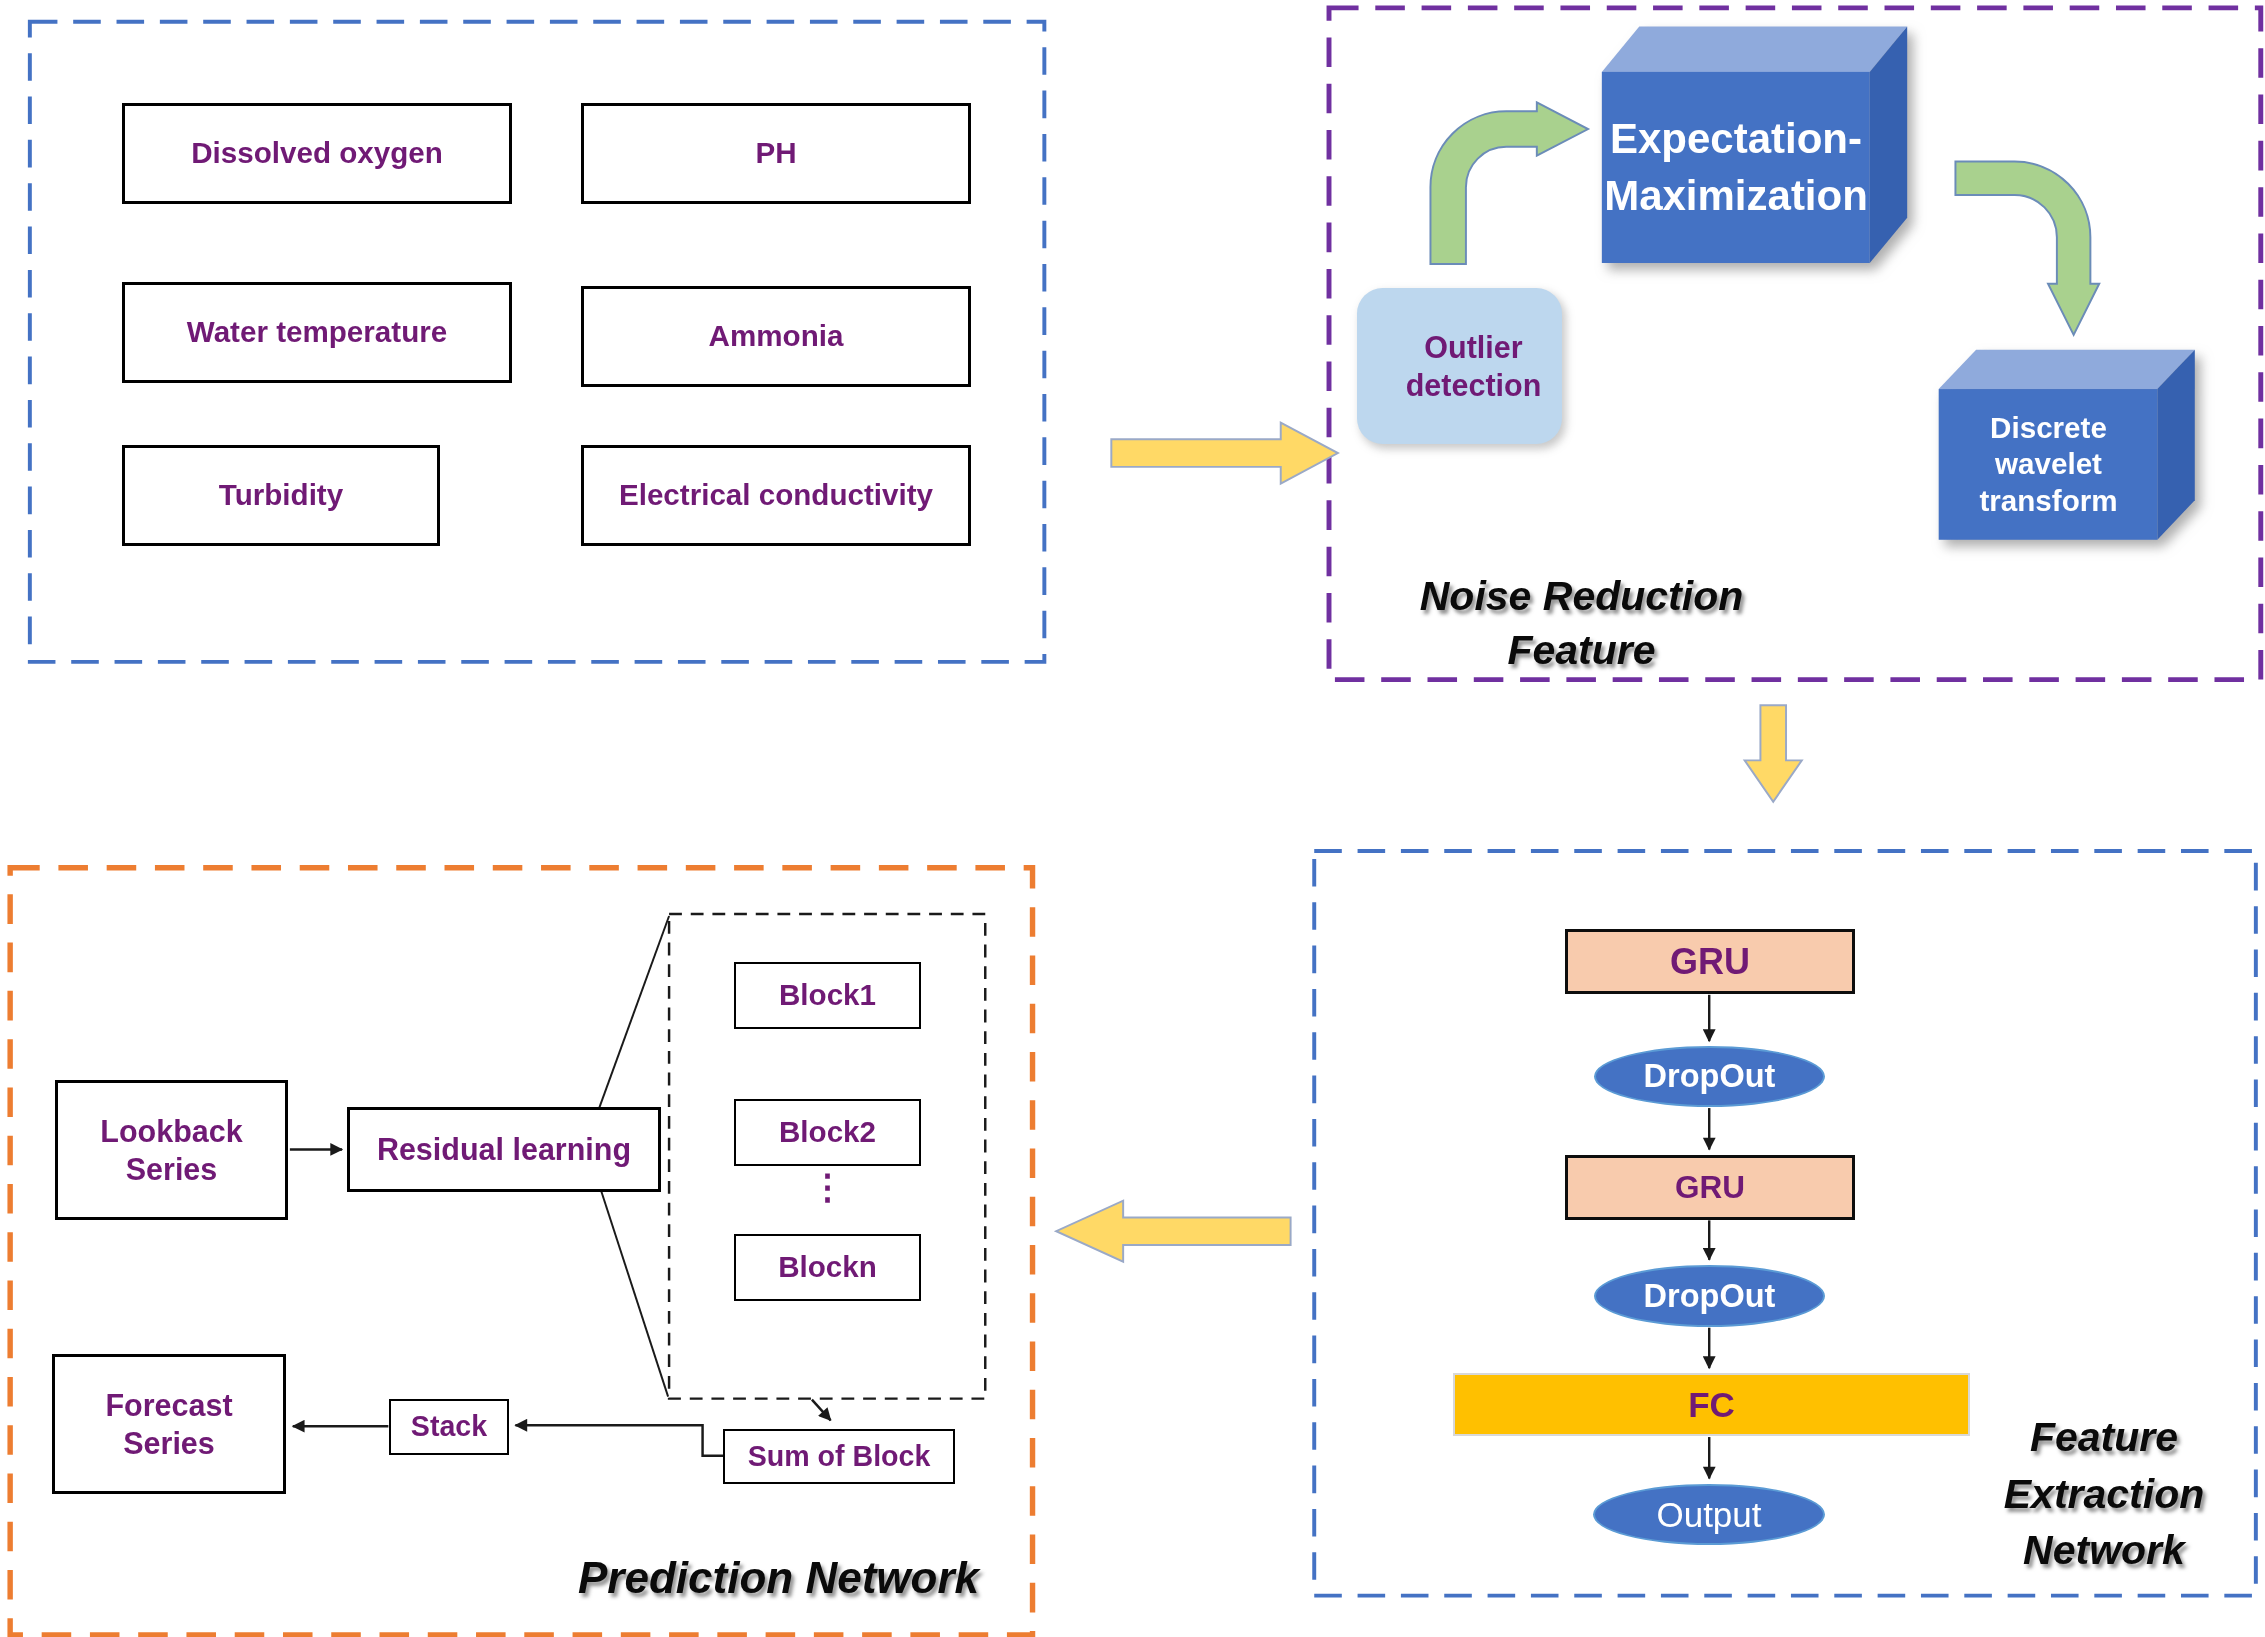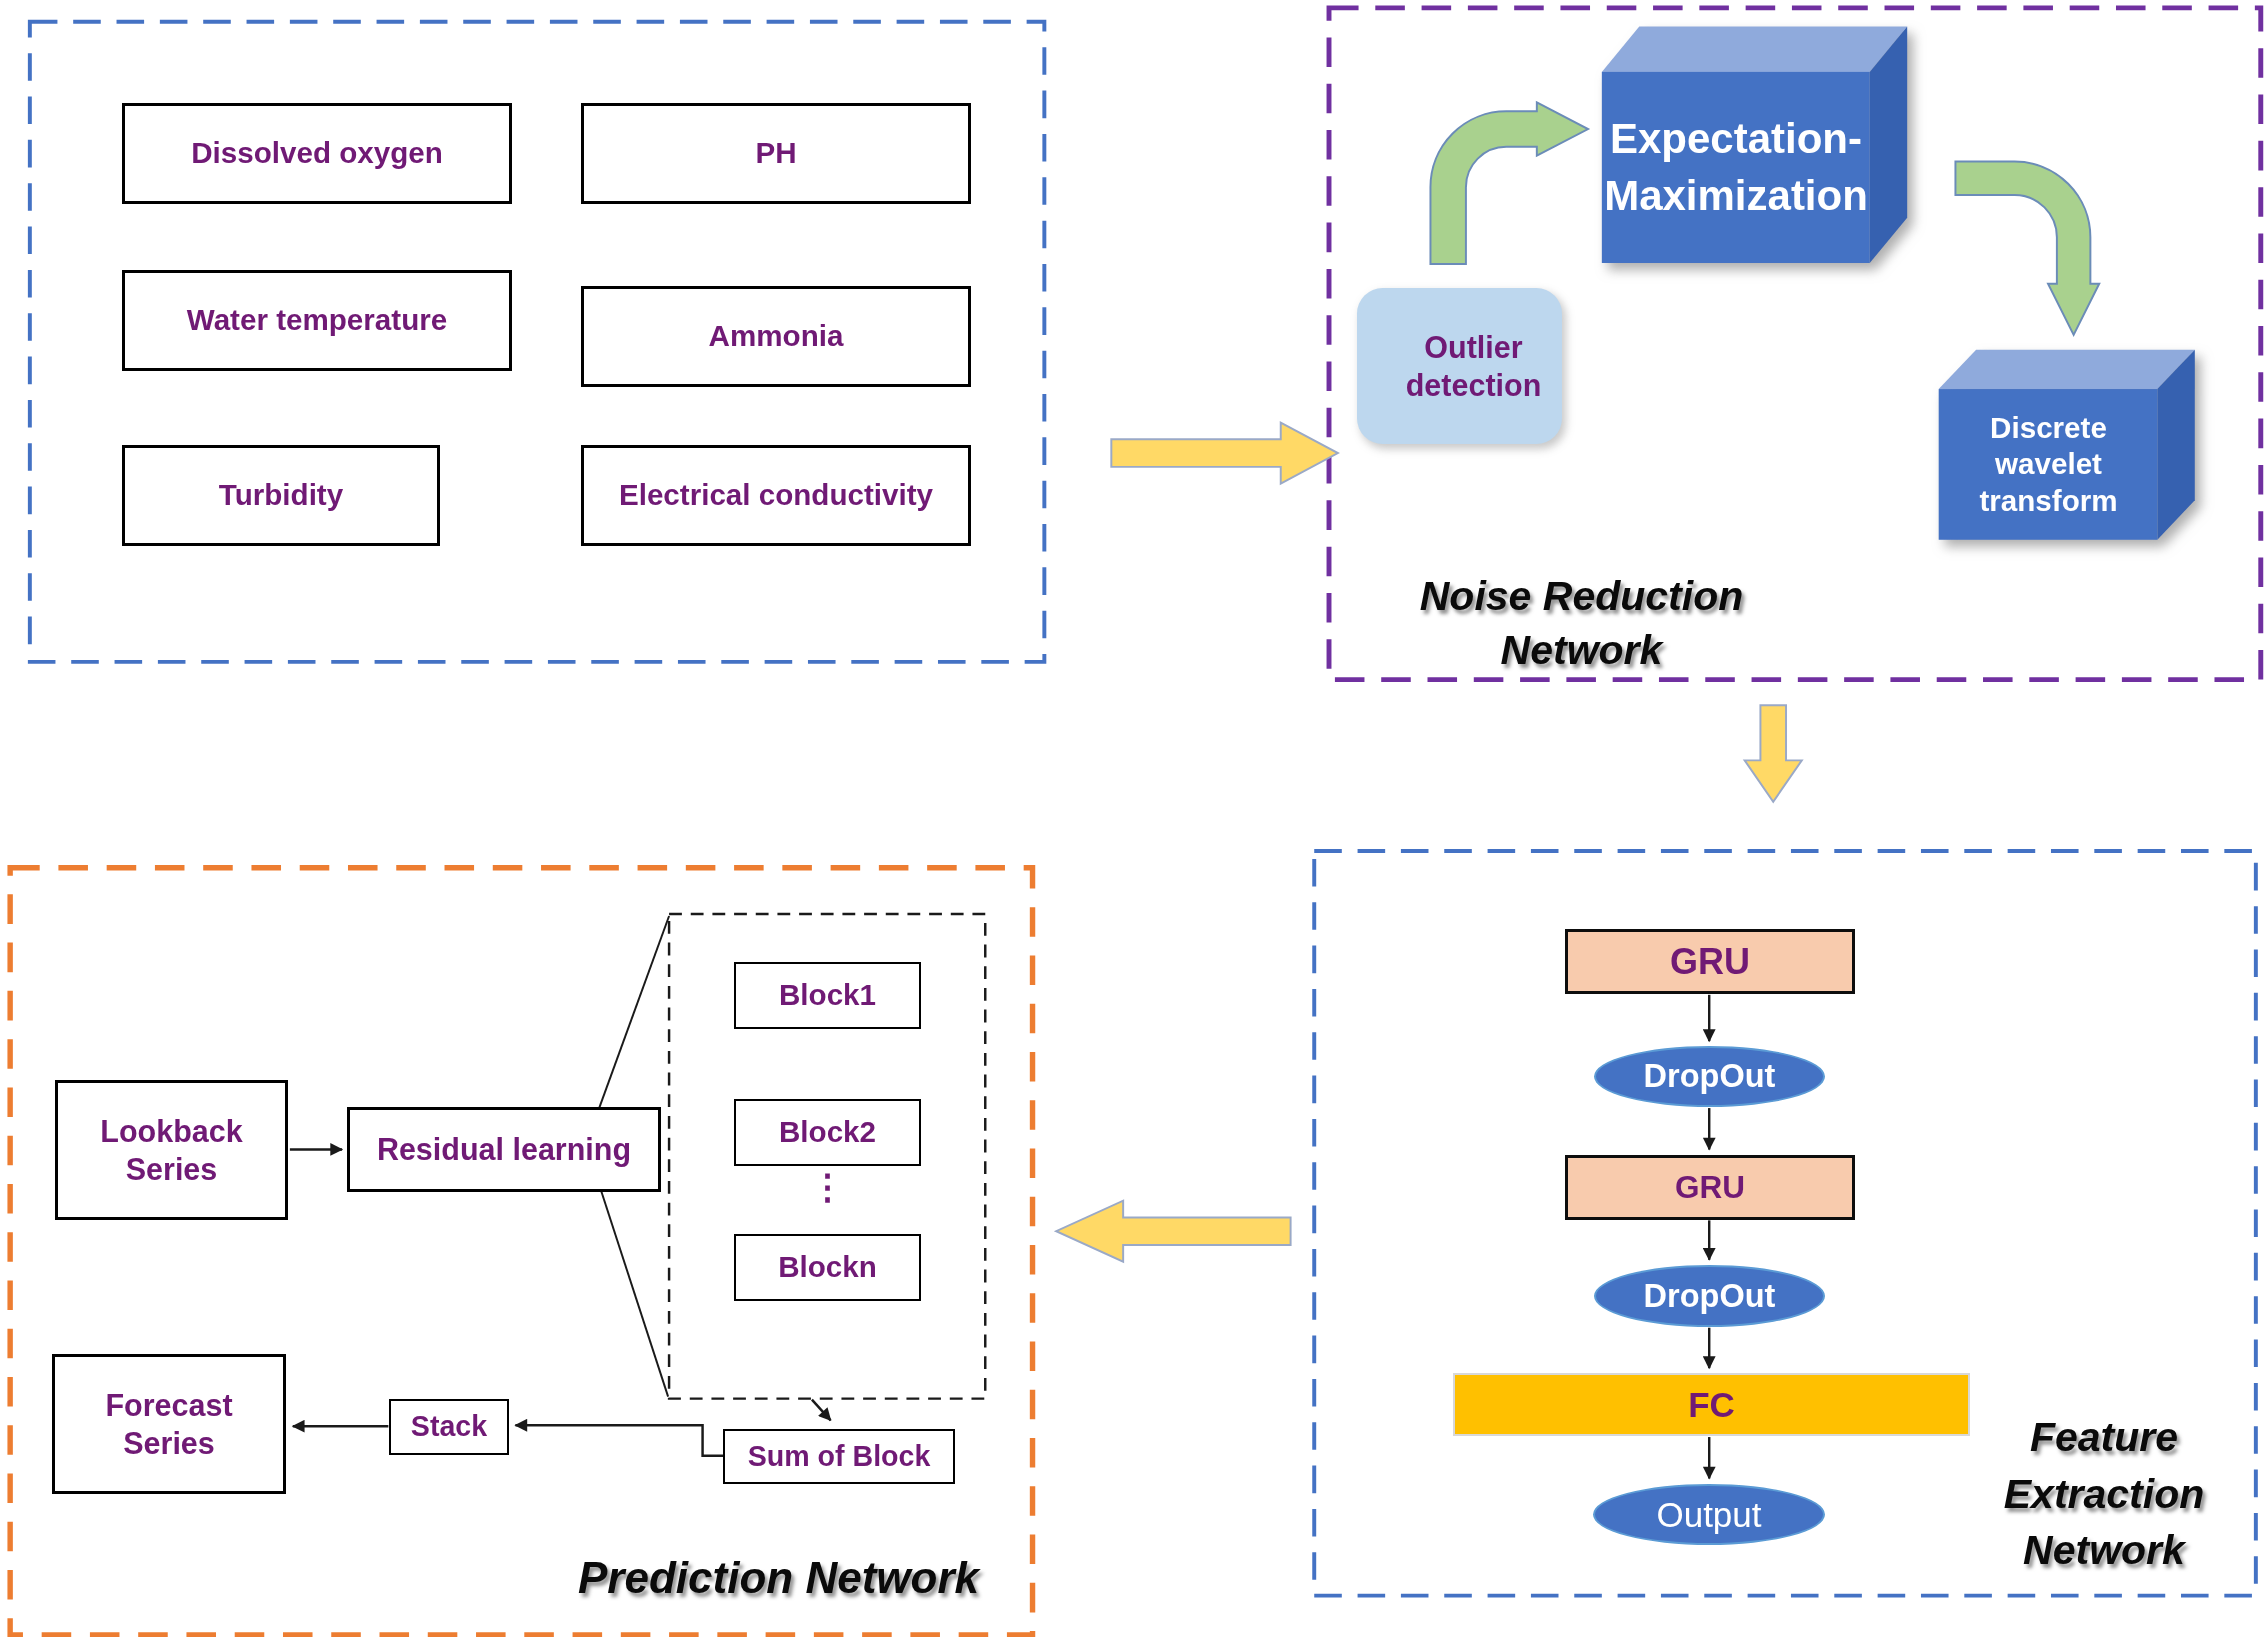--- a/index.html
+++ b/index.html
@@ -85,34 +85,34 @@
     <line class="conn" x1="294" y1="1167" x2="347" y2="1167" marker-end="url(#arrow)"></line>
     <line class="thin" x1="608" y1="1125" x2="679" y2="930"></line>
     <line class="thin" x1="610" y1="1209" x2="678" y2="1418"></line>
     <line class="conn" x1="824" y1="1421" x2="843" y2="1442" marker-end="url(#arrow)"></line>
     <polyline class="conn" points="734,1478 713,1478 713,1447 523,1447" marker-end="url(#arrow)"></polyline>
     <line class="conn" x1="394" y1="1448" x2="297" y2="1448" marker-end="url(#arrow)"></line>
   </svg>
 
   <div class="box plain" style="left:122px;top:103px;width:390px;height:101px;font-size:29.6px;">Dissolved oxygen</div>
   <div class="box plain" style="left:581px;top:103px;width:390px;height:101px;font-size:29.6px;">PH</div>
-  <div class="box plain" style="left:122px;top:270px;width:390px;height:101px;font-size:29.6px;">Water temperature</div>
+  <div class="box plain" style="left:122px;top:282px;width:390px;height:101px;font-size:29.6px;">Water temperature</div>
   <div class="box plain" style="left:581px;top:286px;width:390px;height:101px;font-size:29.6px;">Ammonia</div>
   <div class="box plain" style="left:122px;top:445px;width:318px;height:101px;font-size:29.6px;">Turbidity</div>
   <div class="box plain" style="left:581px;top:445px;width:390px;height:101px;font-size:29.6px;">Electrical conductivity</div>
 
   <div class="box outlier" style="left:1357px;top:288px;width:205px;height:156px;font-size:30.5px;">Outlier
 detection</div>
   <div class="box cube-label" style="left:1602px;top:72px;width:268px;height:191px;font-size:42px;line-height:1.35;">Expectation-
 Maximization</div>
   <div class="box cube-label" style="left:1939px;top:389px;width:219px;height:151px;font-size:29.6px;line-height:1.22;">Discrete
 wavelet
 transform</div>
   <div class="net-title" style="left:1409px;top:569px;width:345px;font-size:41px;">Noise Reduction
-Network</div>
+Feature</div>
 
   <div class="box gru" style="left:1565px;top:929px;width:290px;height:65px;font-size:36px;">GRU</div>
   <div class="box ellipse" style="left:1594px;top:1046px;width:231px;height:61px;font-size:32.5px;">DropOut</div>
   <div class="box gru" style="left:1565px;top:1155px;width:290px;height:65px;font-size:31.5px;">GRU</div>
   <div class="box ellipse" style="left:1594px;top:1265px;width:231px;height:62px;font-size:32.5px;">DropOut</div>
   <div class="box fcbar" style="left:1453px;top:1373px;width:517px;height:63px;font-size:35px;">FC</div>
   <div class="box ellipse" style="left:1593px;top:1484px;width:232px;height:61px;font-size:35px;font-weight:normal;">Output</div>
   <div class="net-title" style="left:1970px;top:1409px;width:268px;font-size:41px;line-height:1.38;">Feature
 Extraction
 Network</div>

